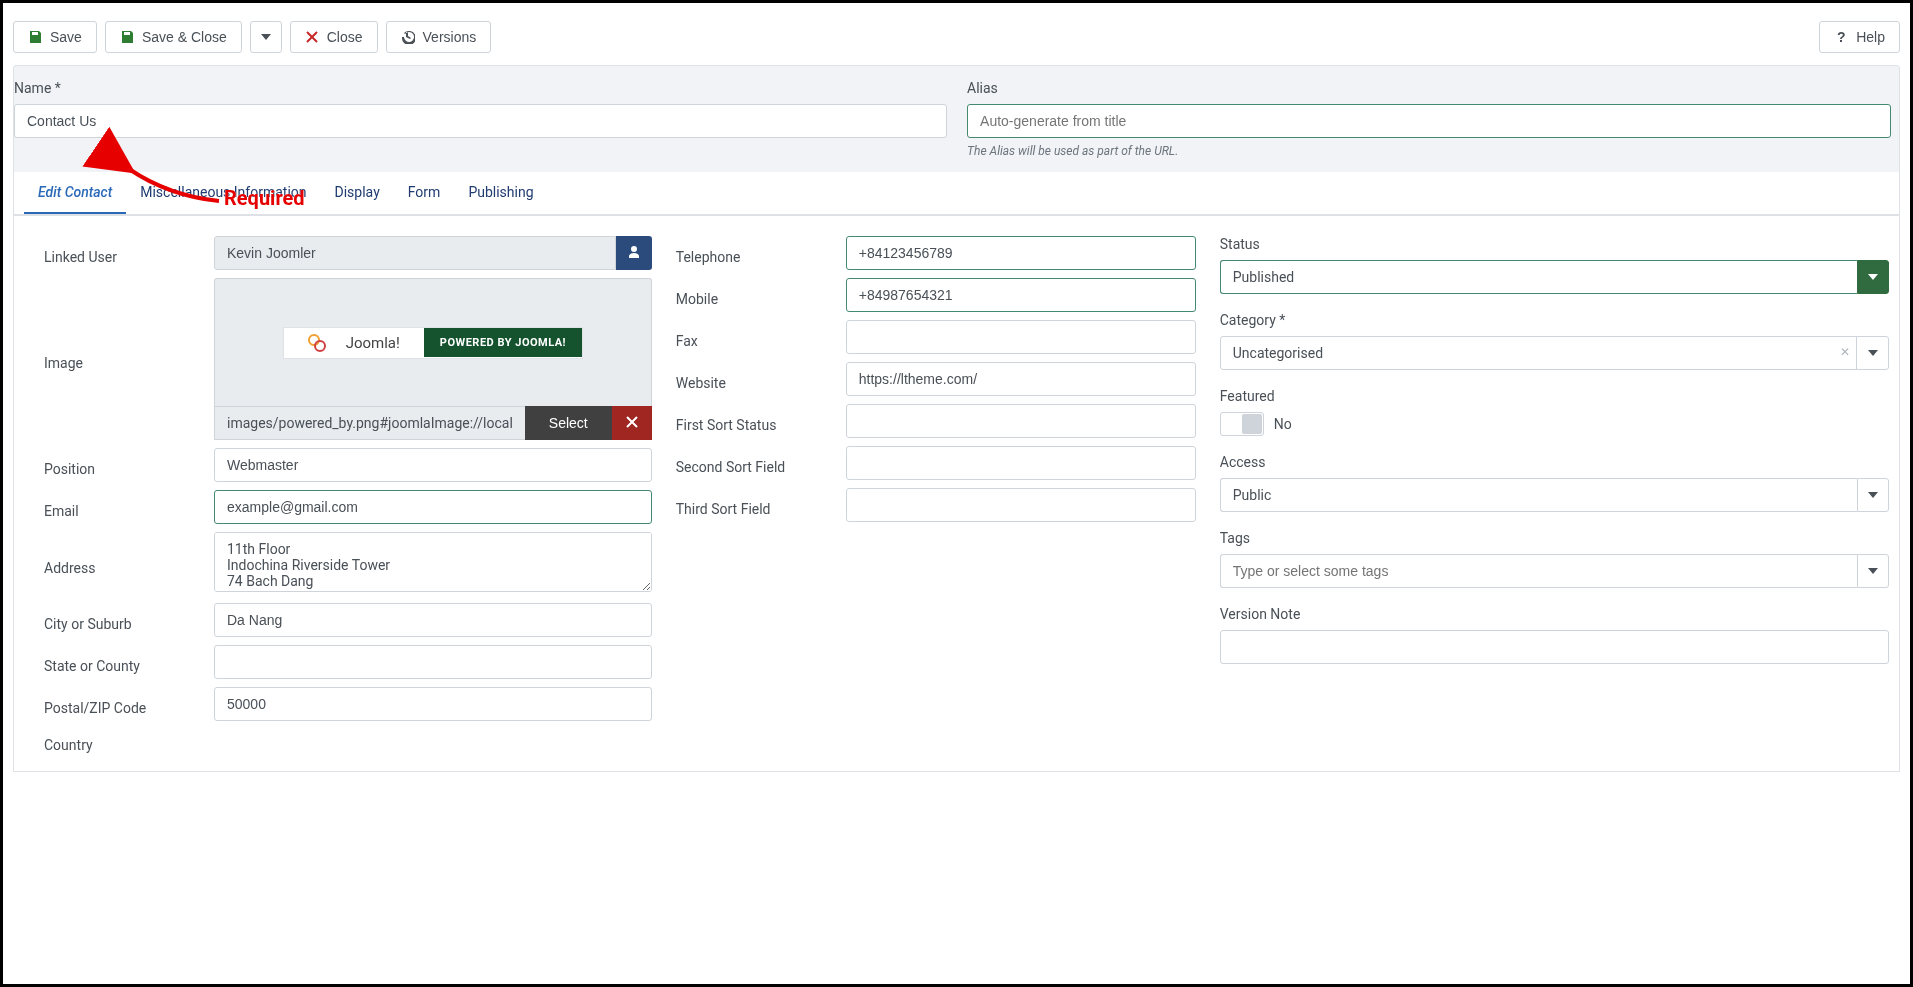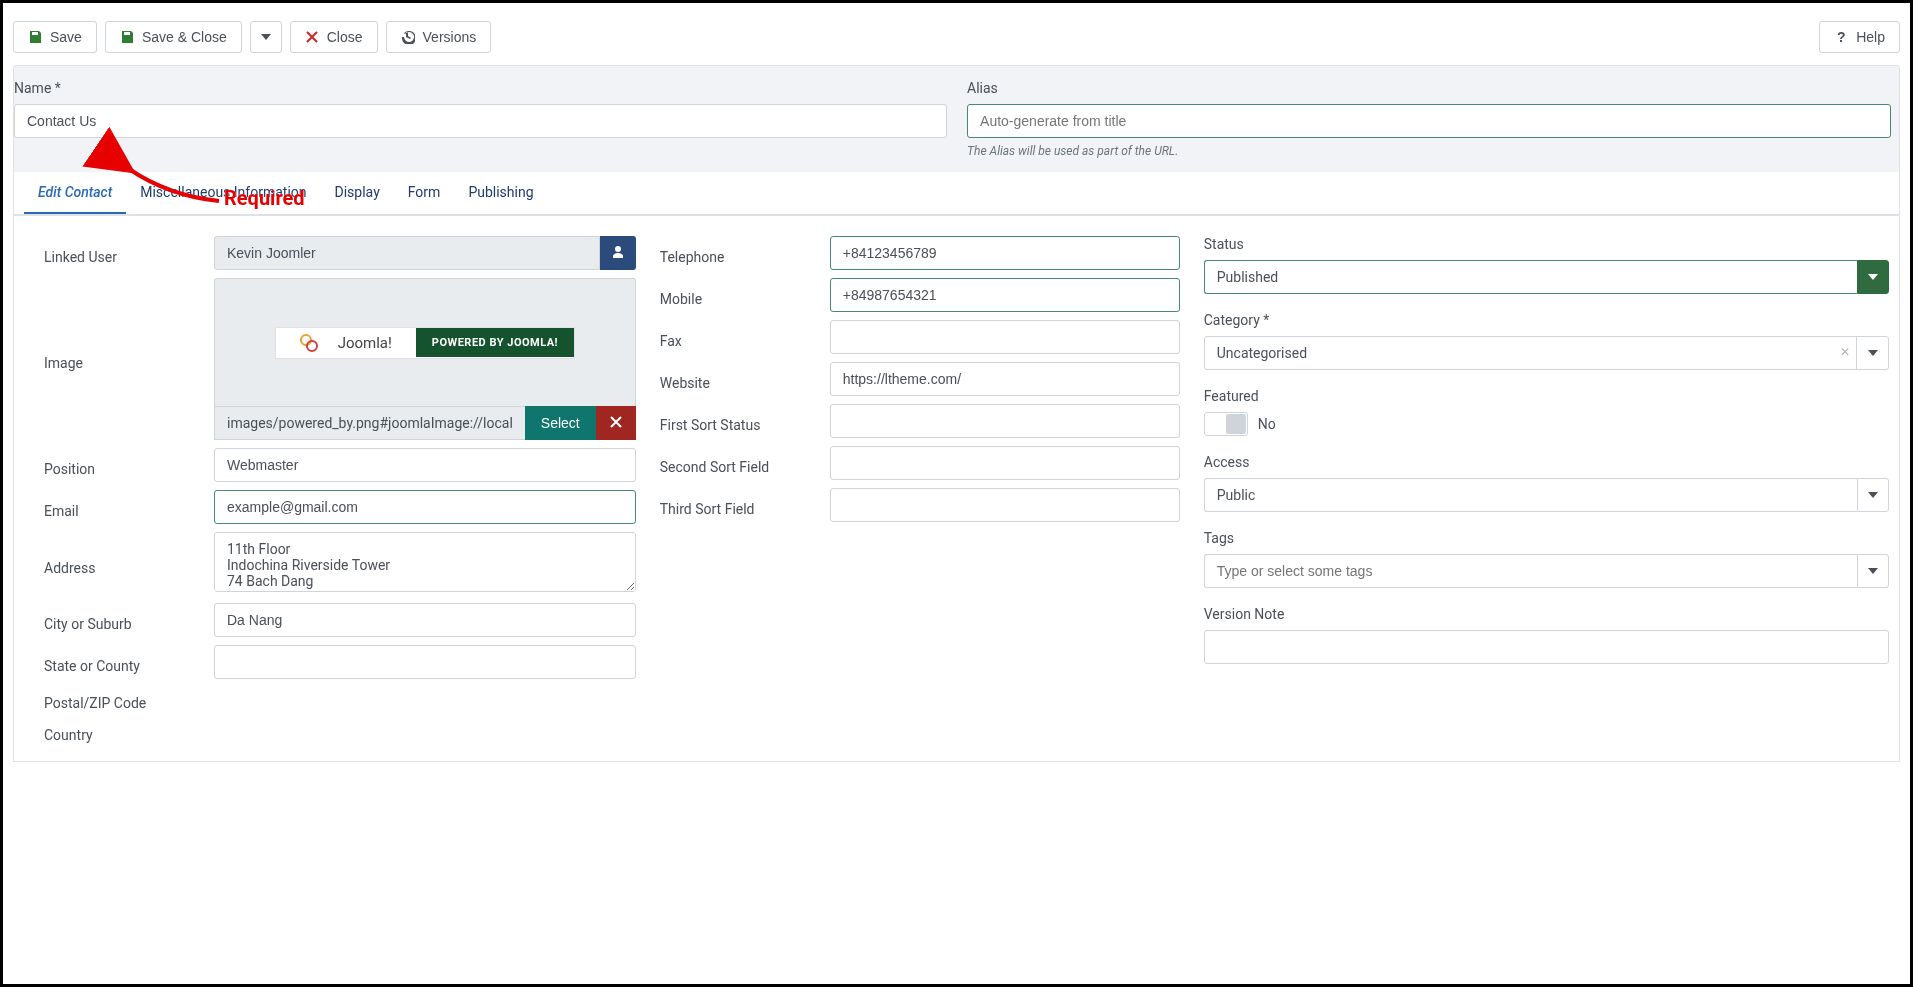--- a/index.html
+++ b/index.html
@@ -39,21 +39,21 @@
 .linked-user-btn { width: 36px; background: #2a4b7c; color: #fff; border: none; border-radius: 0 3px 3px 0; cursor: pointer; display: flex; align-items: center; justify-content: center; }
 .img-preview { background: #e9ecef; border: 1px solid #ced4da; border-bottom: none; border-radius: 3px 3px 0 0; height: 128px; display: flex; align-items: center; justify-content: center; }
 .joomla-badge { display: flex; align-items: center; background: #fff; border: 1px solid #dee2e6; }
 .joomla-logo { padding: 6px 24px; font-size: 15px; color: #444; display: flex; align-items: center; gap: 20px; }
 .joomla-x { width: 18px; height: 18px; position: relative; }
 .joomla-x::before { content: ""; position: absolute; width: 8px; height: 8px; border: 2px solid #f0a030; border-radius: 50%; top: 0; left: 0; }
 .joomla-x::after { content: ""; position: absolute; width: 8px; height: 8px; border: 2px solid #d04040; border-radius: 50%; bottom: 0; right: 0; }
 .joomla-powered { background: #14532d; color: #fff; padding: 8px 16px; font-size: 11px; font-weight: bold; letter-spacing: 0.5px; }
 .img-path-row { display: flex; }
 .img-path { flex: 1; background: #e9ecef; border: 1px solid #ced4da; border-right: none; padding: 8px 12px; font-size: 14px; color: #495057; overflow: hidden; white-space: nowrap; }
-.img-select-btn { background: #0f766e; color: #fff; border: none; padding: 8px 16px; cursor: pointer; font-size: 14px; }
+.img-select-btn { background: #404040; color: #fff; border: none; padding: 8px 24px; cursor: pointer; font-size: 14px; }
 .img-clear-btn { background: #a02622; color: #fff; border: none; padding: 8px 14px; cursor: pointer; font-size: 14px; }
 .textarea { width: 100%; padding: 8px 12px; border: 1px solid #ced4da; border-radius: 3px; font-size: 14px; font-family: inherit; resize: vertical; height: 60px; color: #495057; }
 .sidebar-label { display: block; font-size: 14px; color: #495057; margin-bottom: 8px; }
 .sidebar-group { margin-bottom: 18px; }
 .select-box { display: flex; width: 100%; }
 .select-inp { flex: 1; padding: 8px 12px; border: 1px solid #ced4da; border-right: none; border-radius: 3px 0 0 3px; font-size: 14px; color: #495057; background: #fff; }
 .select-inp.green { border-color: #448a6f; }
 .select-caret { width: 32px; border: 1px solid #ced4da; border-radius: 0 3px 3px 0; background: #fff; display: flex; align-items: center; justify-content: center; cursor: pointer; }
 .select-caret.dark { background: #2f6b3f; border-color: #2f6b3f; color: #fff; }
 .cat-box { display: flex; width: 100%; border: 1px solid #ced4da; border-radius: 3px; }
@@ -214,20 +214,21 @@
         <div class="fctrl"><input class="inp" value="Da Nang" style=""></div>
       </div>
 
       <div class="frow">
         <div class="flabel">State or County</div>
         <div class="fctrl"><input class="inp" value="" style=""></div>
       </div>
 
       <div class="frow">
         <div class="flabel">Postal/ZIP Code</div>
+        <div class="fctrl"><input class="inp" value="50000" style=""></div>
       </div>
 
       <div class="frow">
         <div class="flabel">Country</div>
       </div>
 
     </div>
 
     <div class="col2">
       <div class="frow">

